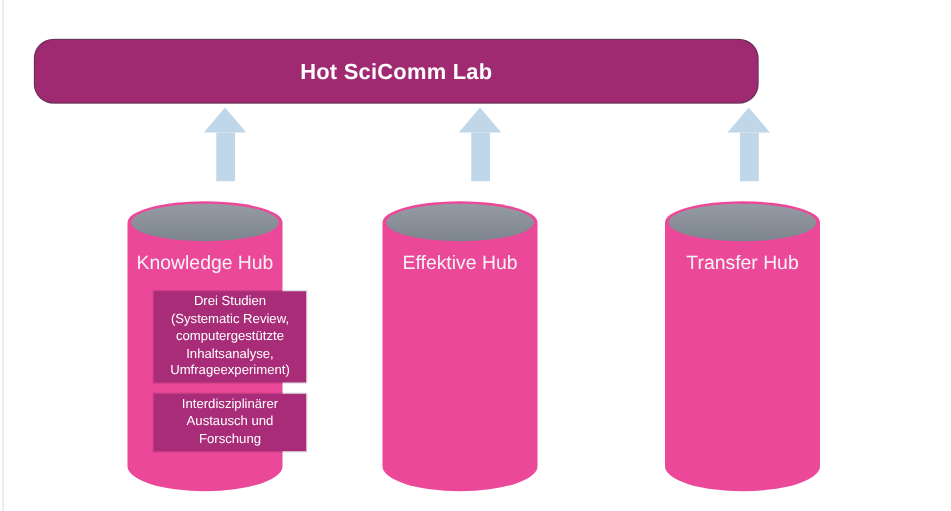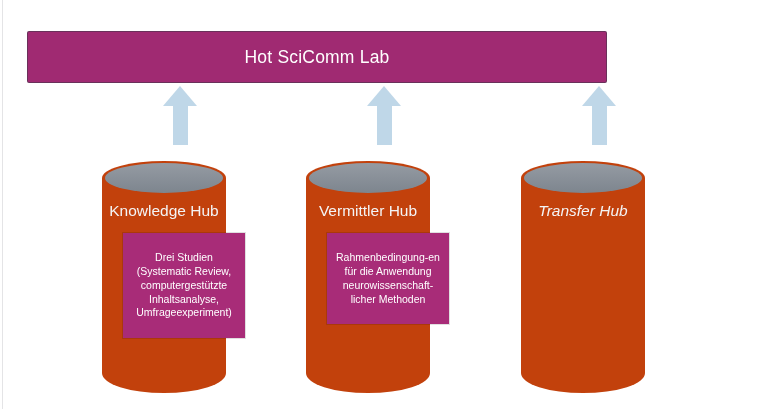--- a/index.html
+++ b/index.html
@@ -18,26 +18,26 @@
     background: #e4e4e6;
   }
   
   .banner {
     position: absolute;
     left: 27px; top: 31px;
     width: 580px; height: 52px;
     box-sizing: border-box;
     background: #A02A72;
     border: 1px solid rgba(50, 56, 65, 0.5);
-    border-radius: 2px;
+    border-radius: 16px;
     display: flex;
     align-items: center;
     justify-content: center;
     color: #ffffff;
-    font-weight: normal;
+    font-weight: bold;
     font-size: 17.5px;
     letter-spacing: 0.2px;
   }
   
   .arrow {
     position: absolute;
     top: 86px;
     width: 34px;
     height: 59px;
   }
@@ -54,29 +54,29 @@
   }
   .arrow-1 { left: 163px; }
   .arrow-2 { left: 367px; }
   .arrow-3 { left: 582px; }
   
   .cylinder {
     position: absolute;
     top: 161px;
     width: 124px;
     height: 232px;
-    background: #c2410c;
+    background: #ec4899;
     border-top-left-radius: 50% 17px;
     border-top-right-radius: 50% 17px;
     border-bottom-left-radius: 50% 20px;
     border-bottom-right-radius: 50% 20px;
   }
   .cyl-1 { left: 102px; }
   .cyl-2 { left: 306px; }
-  .cyl-3 { left: 521px; font-style: italic; }
+  .cyl-3 { left: 532px; }
   .cyl-top {
     position: absolute;
     top: 2px; left: 3px; right: 3px;
     height: 30px;
     border-radius: 50%;
     background: linear-gradient(180deg, #959BA3 0%, #7D858E 100%);
   }
   .cyl-content {
     position: absolute;
     inset: 0;
@@ -90,21 +90,21 @@
     color: #F4F4F5;
     font-size: 15.5px;
     line-height: 19px;
     margin-bottom: 4px;
     text-align: center;
   }
   .hub-box {
     width: 122px;
     box-sizing: border-box;
     margin-top: 9px;
-    padding: 18px 2px;
+    padding: 2px 2px;
     background: #A82C78;
     outline: 1px solid rgba(0,0,0,0.12);
     color: #ffffff;
     font-size: 10.5px;
     line-height: 1.32;
     text-align: center;
     white-space: pre-line;
     margin-left: 40px;
   }
   .hub-box:first-of-type { margin-top: 16px; }
@@ -134,31 +134,30 @@
 
   <div class="cylinder cyl-1">
     <div class="cyl-top"></div>
     <div class="cyl-content">
       <div class="hub-label">Knowledge Hub</div>
       <div class="hub-box">Drei Studien
 (Systematic Review,
 computergestützte
 Inhaltsanalyse,
 Umfrageexperiment)</div>
+      <div class="hub-box">Interdisziplinärer
+Austausch und
+Forschung</div>
     </div>
   </div>
 
   <div class="cylinder cyl-2">
     <div class="cyl-top"></div>
     <div class="cyl-content">
-      <div class="hub-label">Vermittler Hub</div>
-      <div class="hub-box">Rahmenbedingung-en
-für die Anwendung
-neurowissenschaft-
-licher Methoden</div>
+      <div class="hub-label">Effektive Hub</div>
     </div>
   </div>
 
   <div class="cylinder cyl-3">
     <div class="cyl-top"></div>
     <div class="cyl-content">
       <div class="hub-label">Transfer Hub</div>
     </div>
   </div>
 </div>

